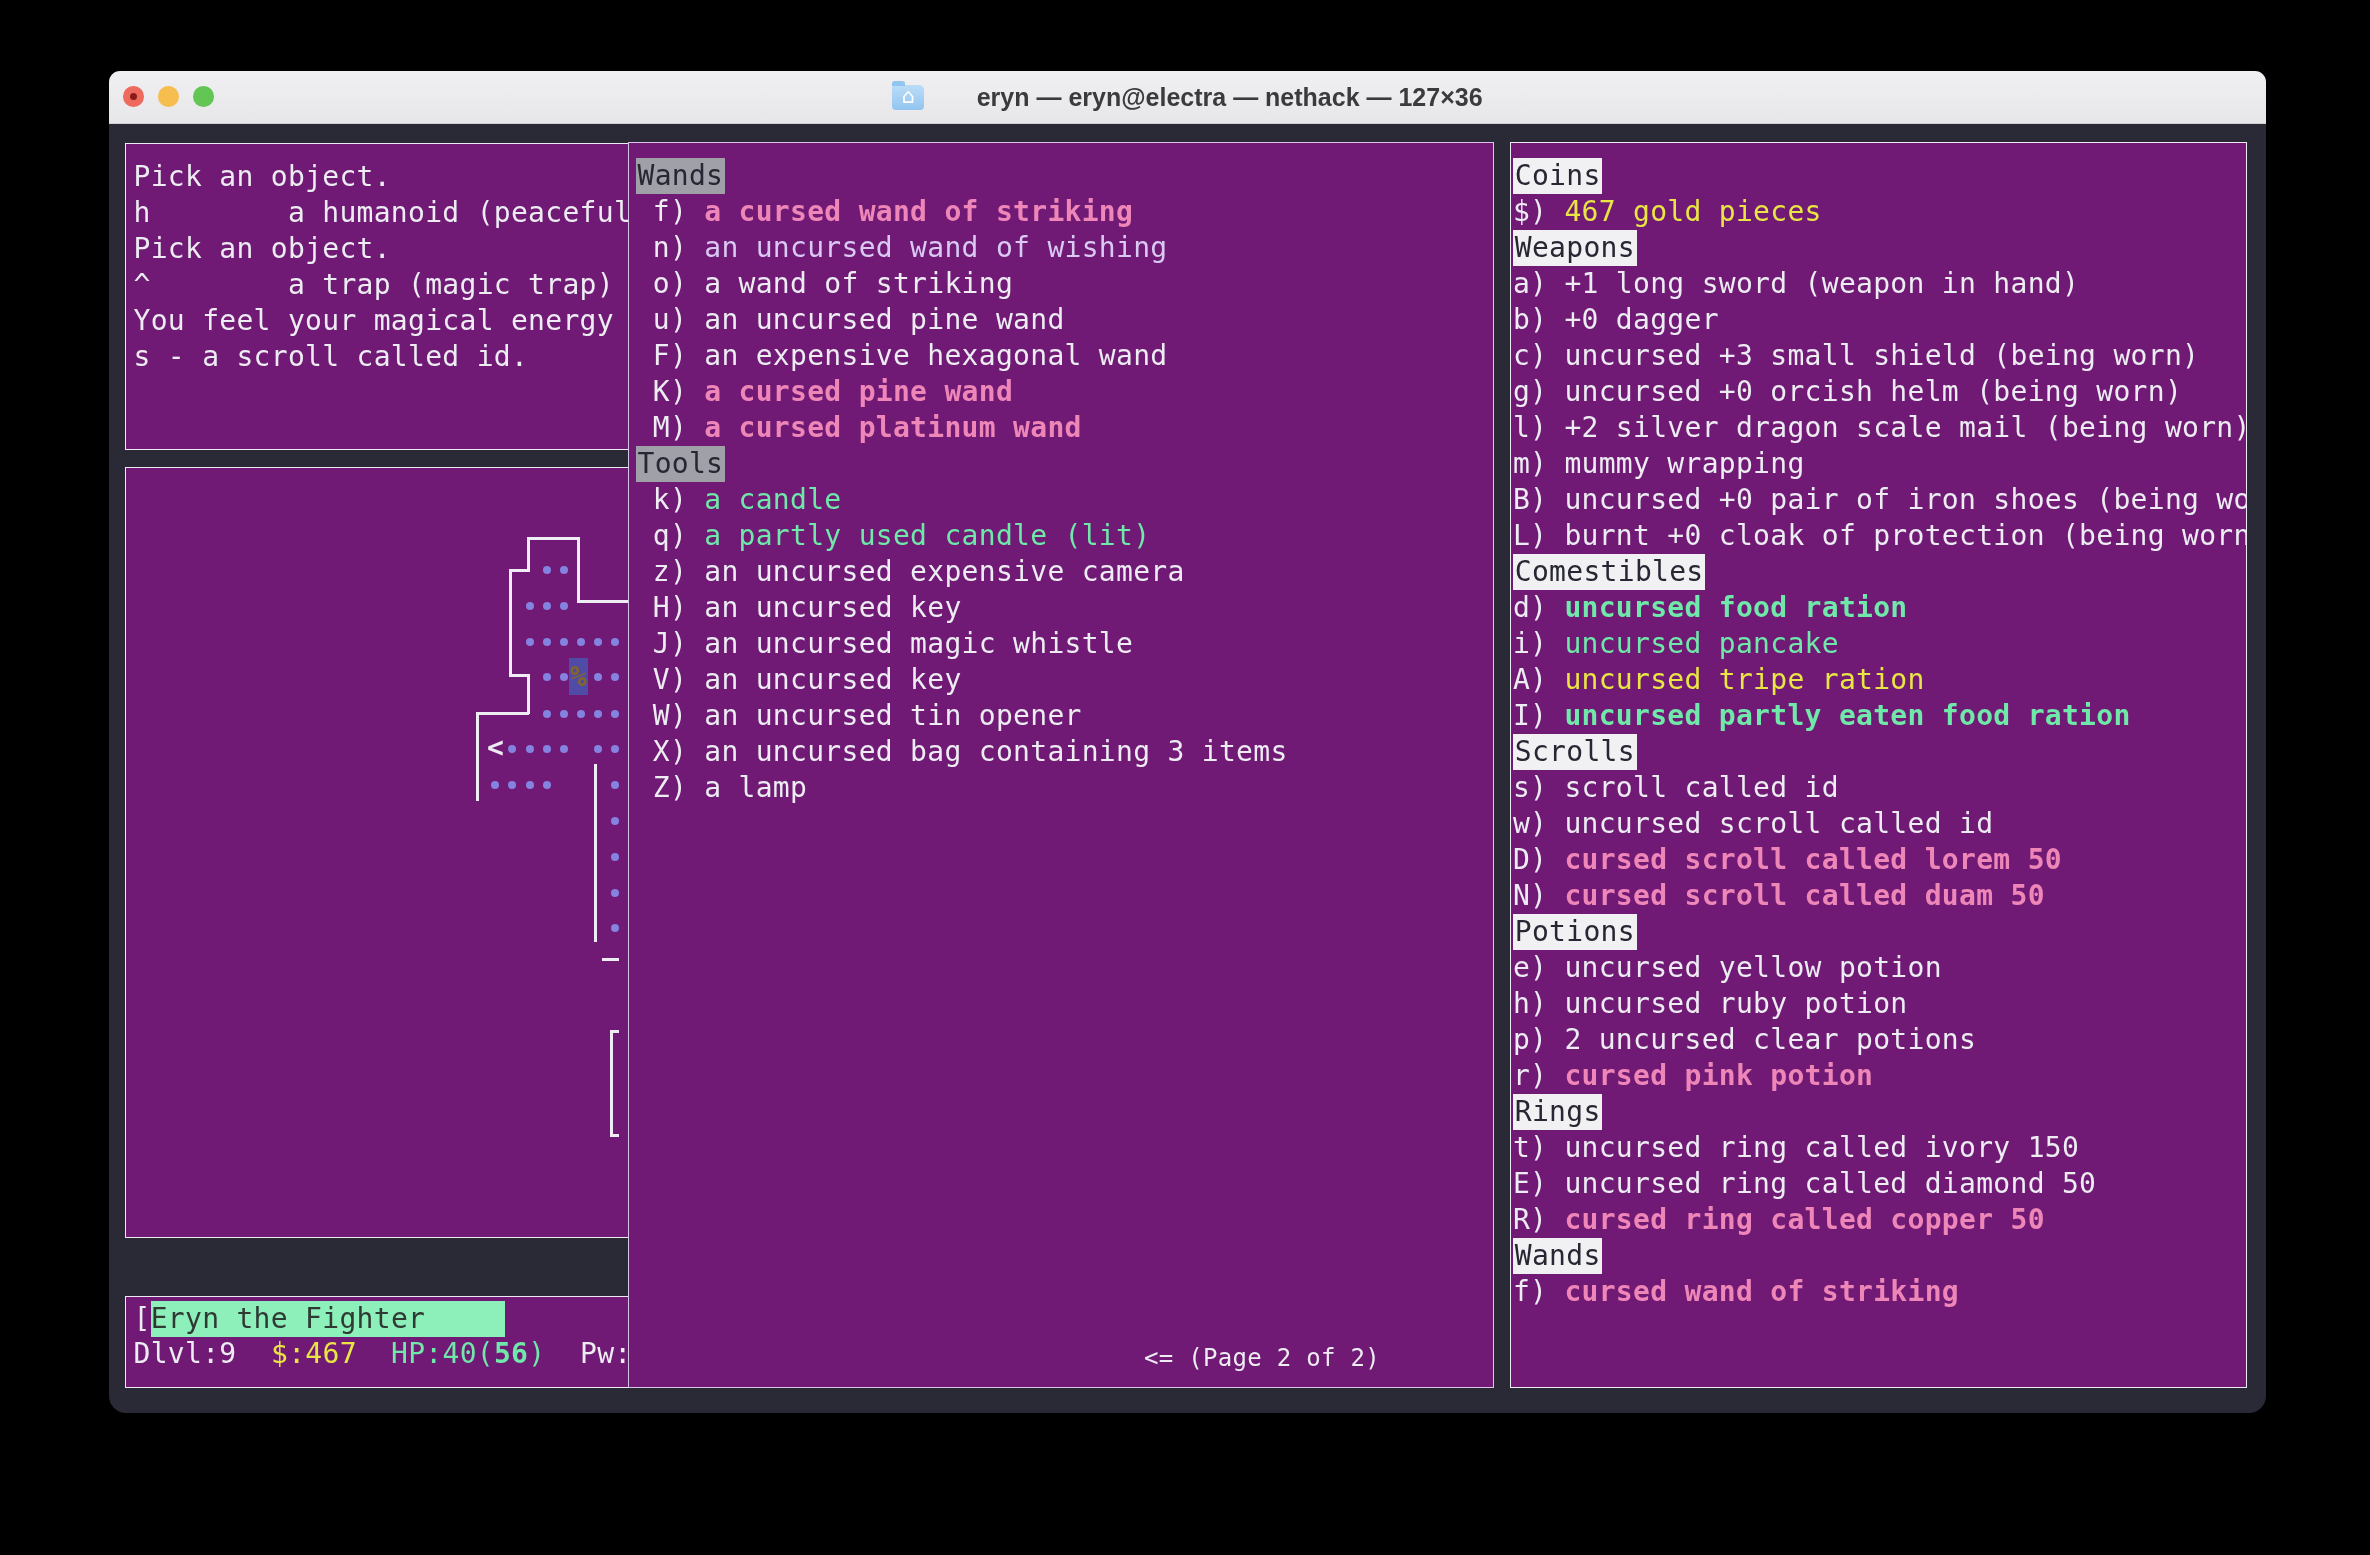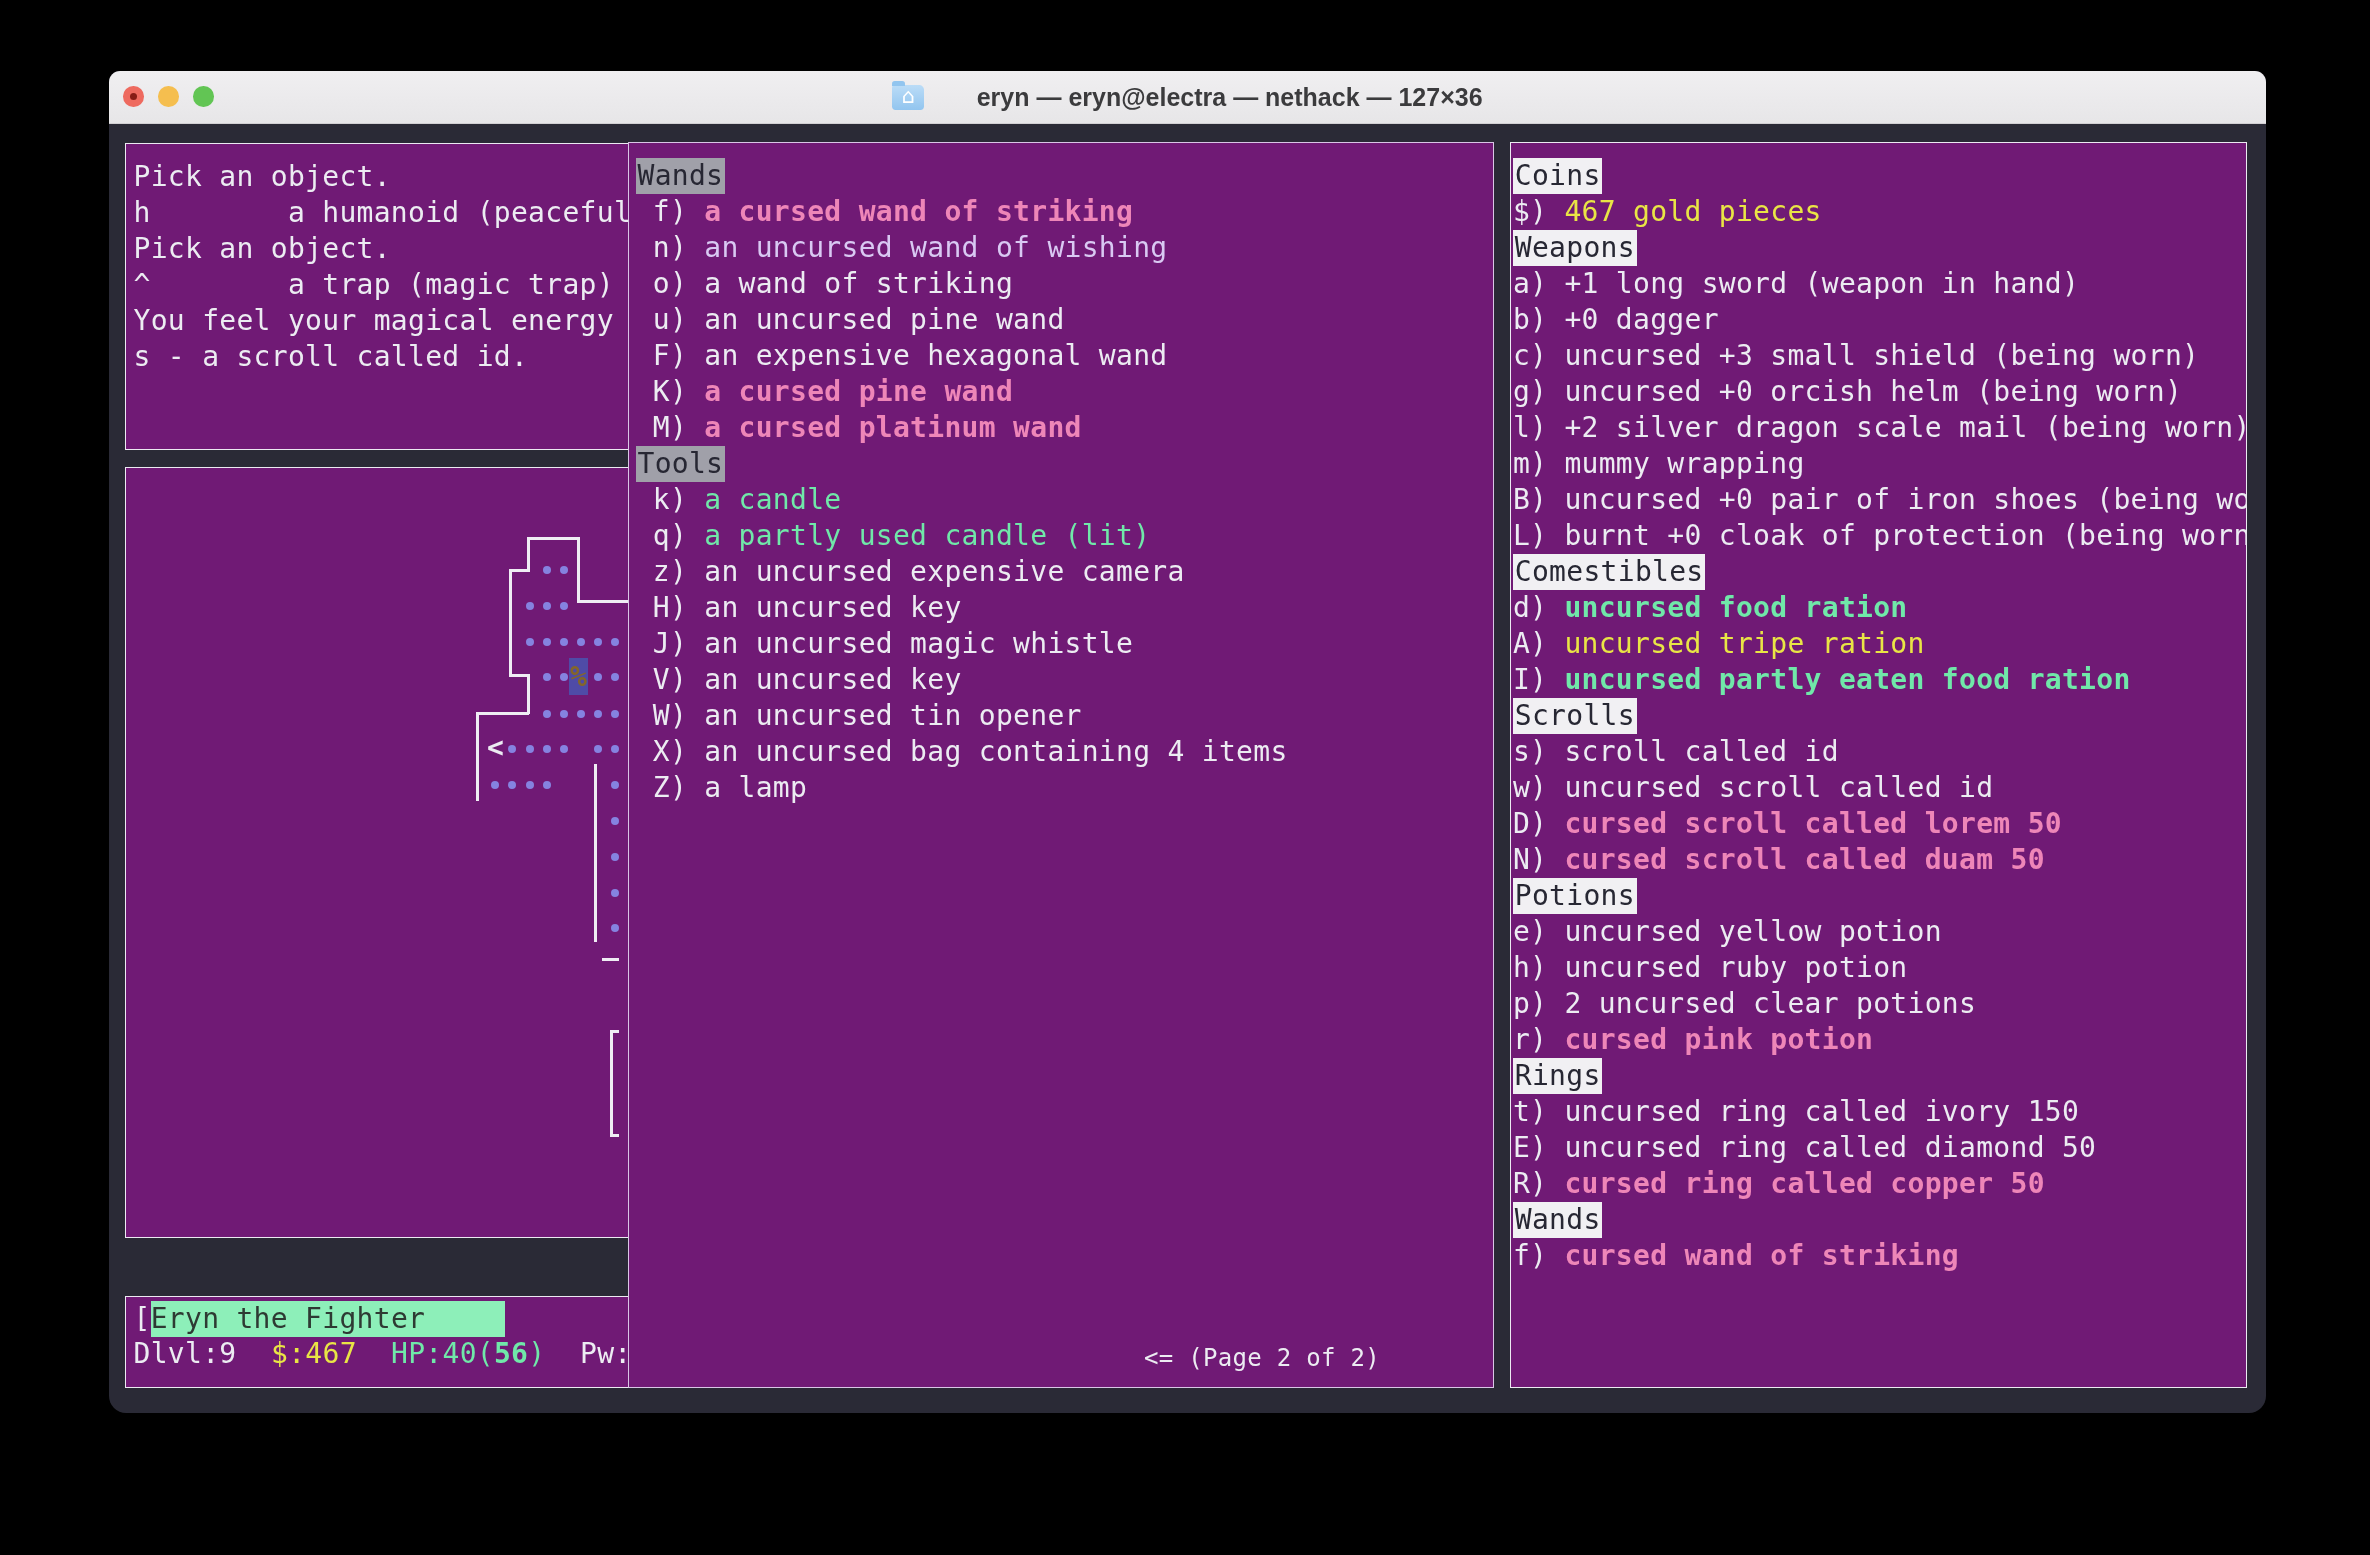--- a/index.html
+++ b/index.html
@@ -163,41 +163,42 @@
         <div class="trow"><span class="fg"> K) </span><span class="pink b">a cursed pine wand</span></div>
         <div class="trow"><span class="fg"> M) </span><span class="pink b">a cursed platinum wand</span></div>
         <div class="trow"><span class="hdr">Tools</span></div>
         <div class="trow"><span class="fg"> k) </span><span class="green">a candle</span></div>
         <div class="trow"><span class="fg"> q) </span><span class="green">a partly used candle (lit)</span></div>
         <div class="trow"><span class="fg"> z) </span><span class="fg">an uncursed expensive camera</span></div>
         <div class="trow"><span class="fg"> H) </span><span class="fg">an uncursed key</span></div>
         <div class="trow"><span class="fg"> J) </span><span class="fg">an uncursed magic whistle</span></div>
         <div class="trow"><span class="fg"> V) </span><span class="fg">an uncursed key</span></div>
         <div class="trow"><span class="fg"> W) </span><span class="fg">an uncursed tin opener</span></div>
-        <div class="trow"><span class="fg"> X) </span><span class="fg">an uncursed bag containing 4 items</span></div>
+        <div class="trow"><span class="fg"> X) </span><span class="fg">an uncursed bag containing 3 items</span></div>
         <div class="trow"><span class="fg"> Z) </span><span class="fg">a lamp</span></div>
       </div>
     <div class="footer">&lt;= (Page 2 of 2)</div>
   </div>
 
   <div class="panel" id="invp">
     <div class="lines inv-hdrs">
         <div class="trow"><span class="hdr">Coins</span></div>
         <div class="trow"><span class="fg">$) </span><span class="yellow">467 gold pieces</span></div>
         <div class="trow"><span class="hdr">Weapons</span></div>
         <div class="trow"><span class="fg">a) </span><span class="fg">+1 long sword (weapon in hand)</span></div>
         <div class="trow"><span class="fg">b) </span><span class="fg">+0 dagger</span></div>
         <div class="trow"><span class="fg">c) </span><span class="fg">uncursed +3 small shield (being worn)</span></div>
         <div class="trow"><span class="fg">g) </span><span class="fg">uncursed +0 orcish helm (being worn)</span></div>
         <div class="trow"><span class="fg">l) </span><span class="fg">+2 silver dragon scale mail (being worn)</span></div>
         <div class="trow"><span class="fg">m) </span><span class="fg">mummy wrapping</span></div>
         <div class="trow"><span class="fg">B) </span><span class="fg">uncursed +0 pair of iron shoes (being wo</span></div>
         <div class="trow"><span class="fg">L) </span><span class="fg">burnt +0 cloak of protection (being worn</span></div>
         <div class="trow"><span class="hdr">Comestibles</span></div>
         <div class="trow"><span class="fg">d) </span><span class="green b">uncursed food ration</span></div>
+        <div class="trow"><span class="fg">i) </span><span class="green">uncursed pancake</span></div>
         <div class="trow"><span class="fg">A) </span><span class="yellow">uncursed tripe ration</span></div>
         <div class="trow"><span class="fg">I) </span><span class="green b">uncursed partly eaten food ration</span></div>
         <div class="trow"><span class="hdr">Scrolls</span></div>
         <div class="trow"><span class="fg">s) </span><span class="fg">scroll called id</span></div>
         <div class="trow"><span class="fg">w) </span><span class="fg">uncursed scroll called id</span></div>
         <div class="trow"><span class="fg">D) </span><span class="pink b">cursed scroll called lorem 50</span></div>
         <div class="trow"><span class="fg">N) </span><span class="pink b">cursed scroll called duam 50</span></div>
         <div class="trow"><span class="hdr">Potions</span></div>
         <div class="trow"><span class="fg">e) </span><span class="fg">uncursed yellow potion</span></div>
         <div class="trow"><span class="fg">h) </span><span class="fg">uncursed ruby potion</span></div>

